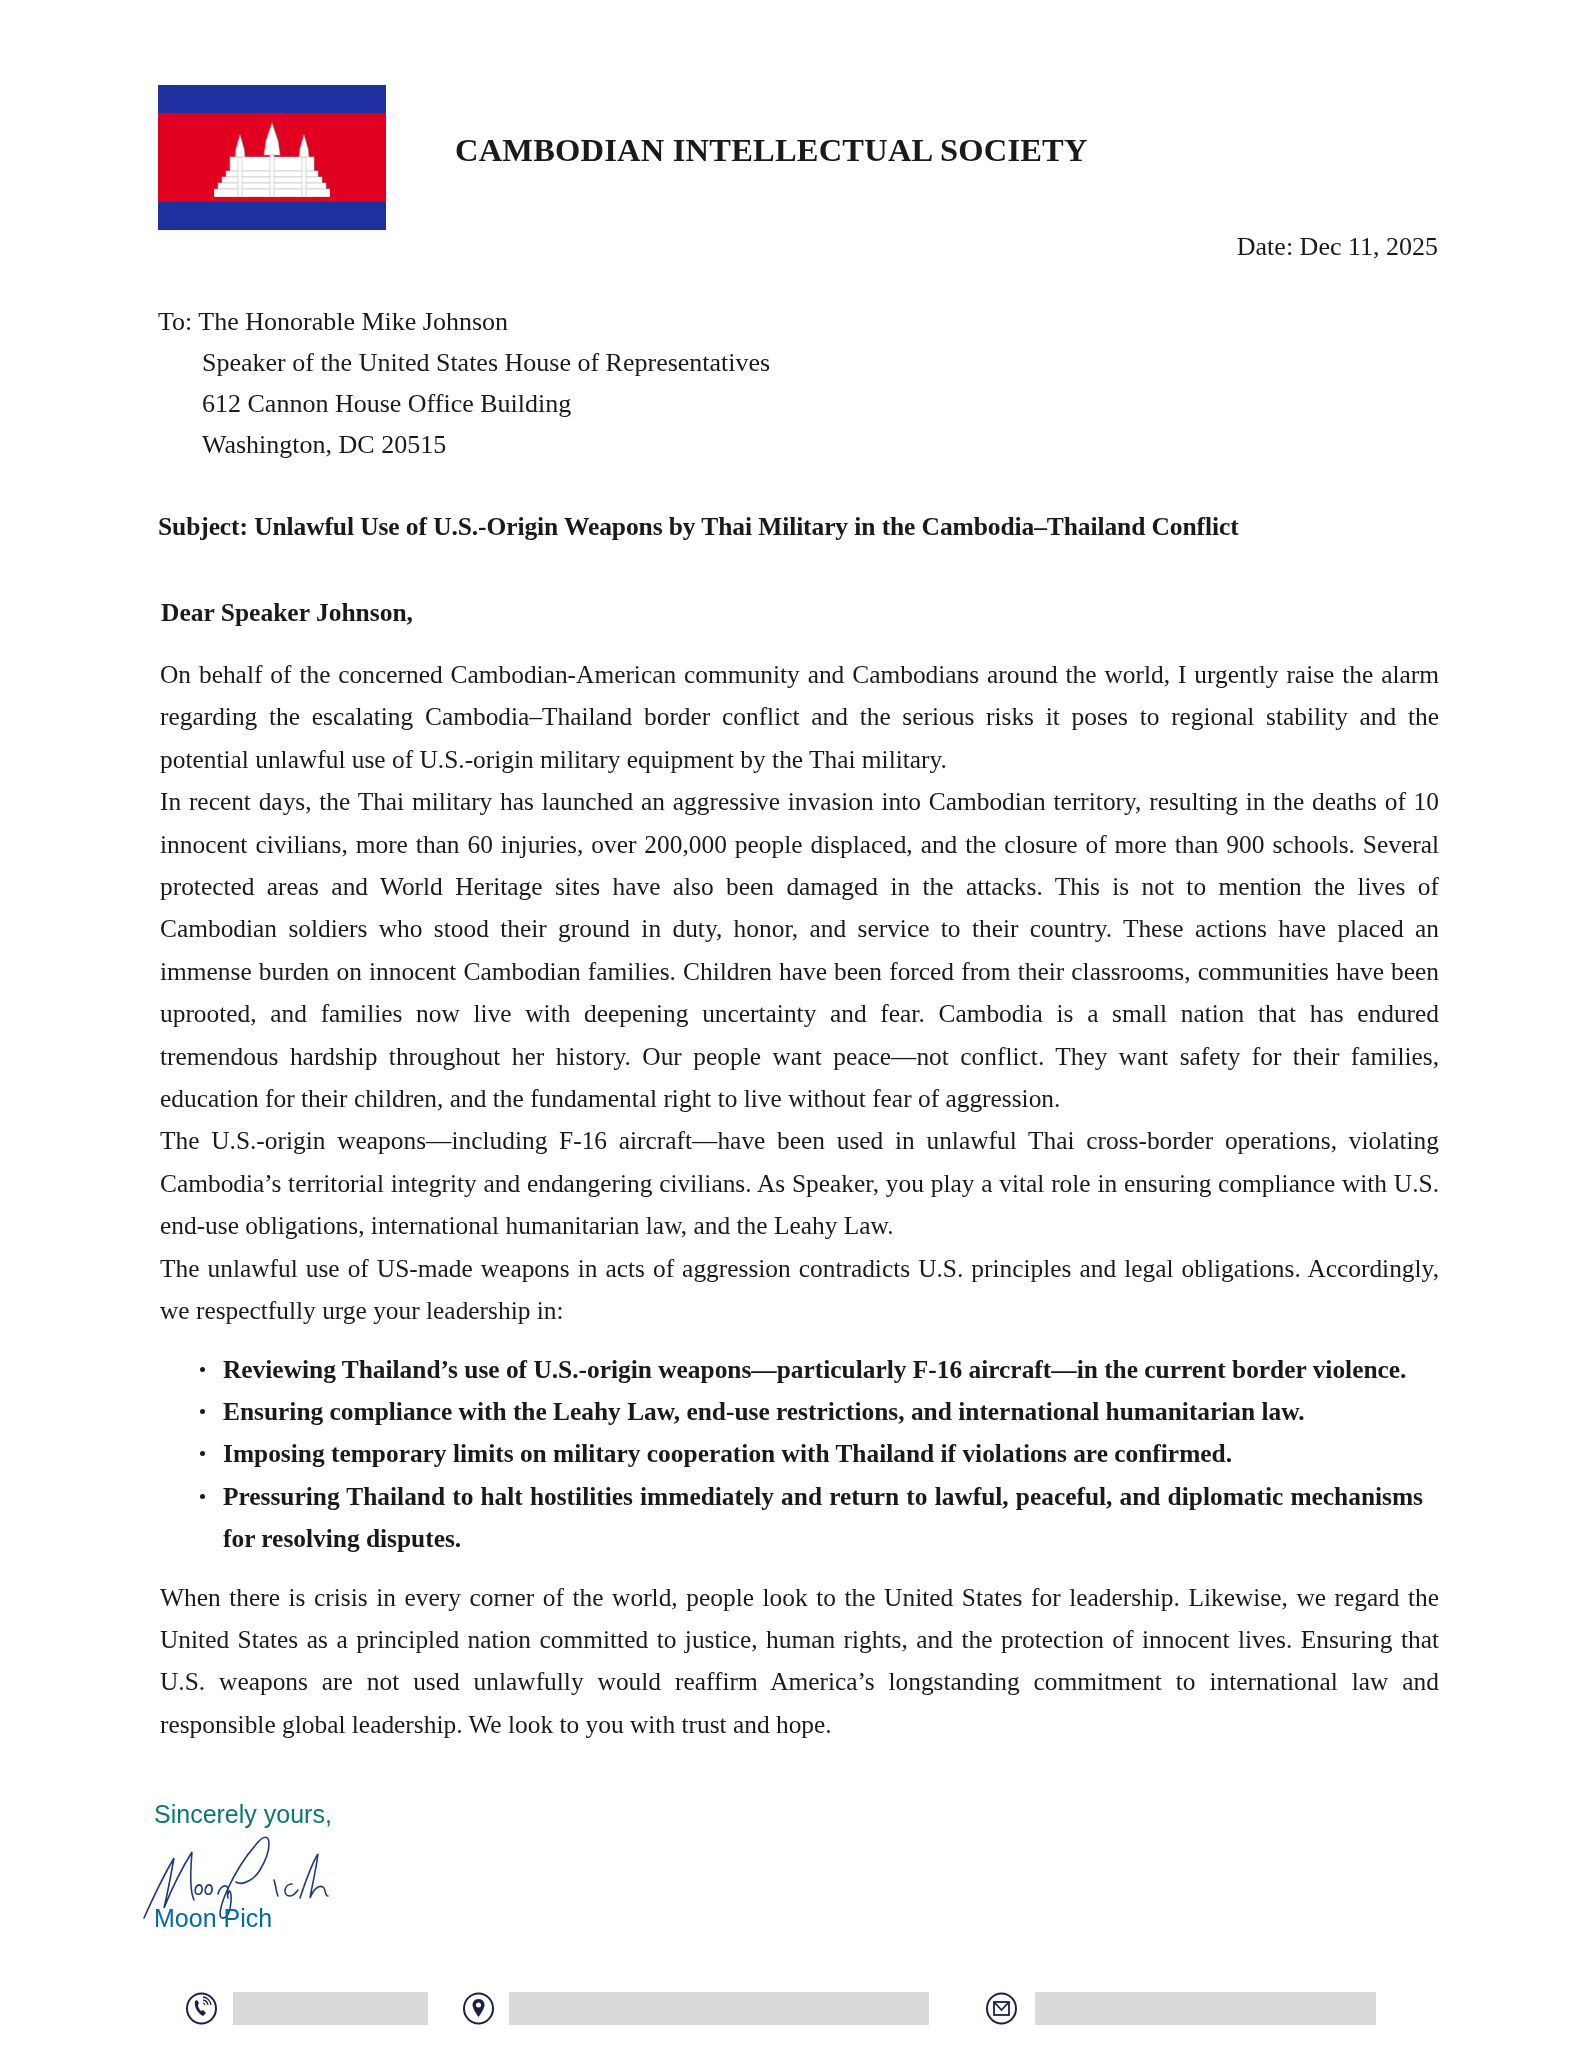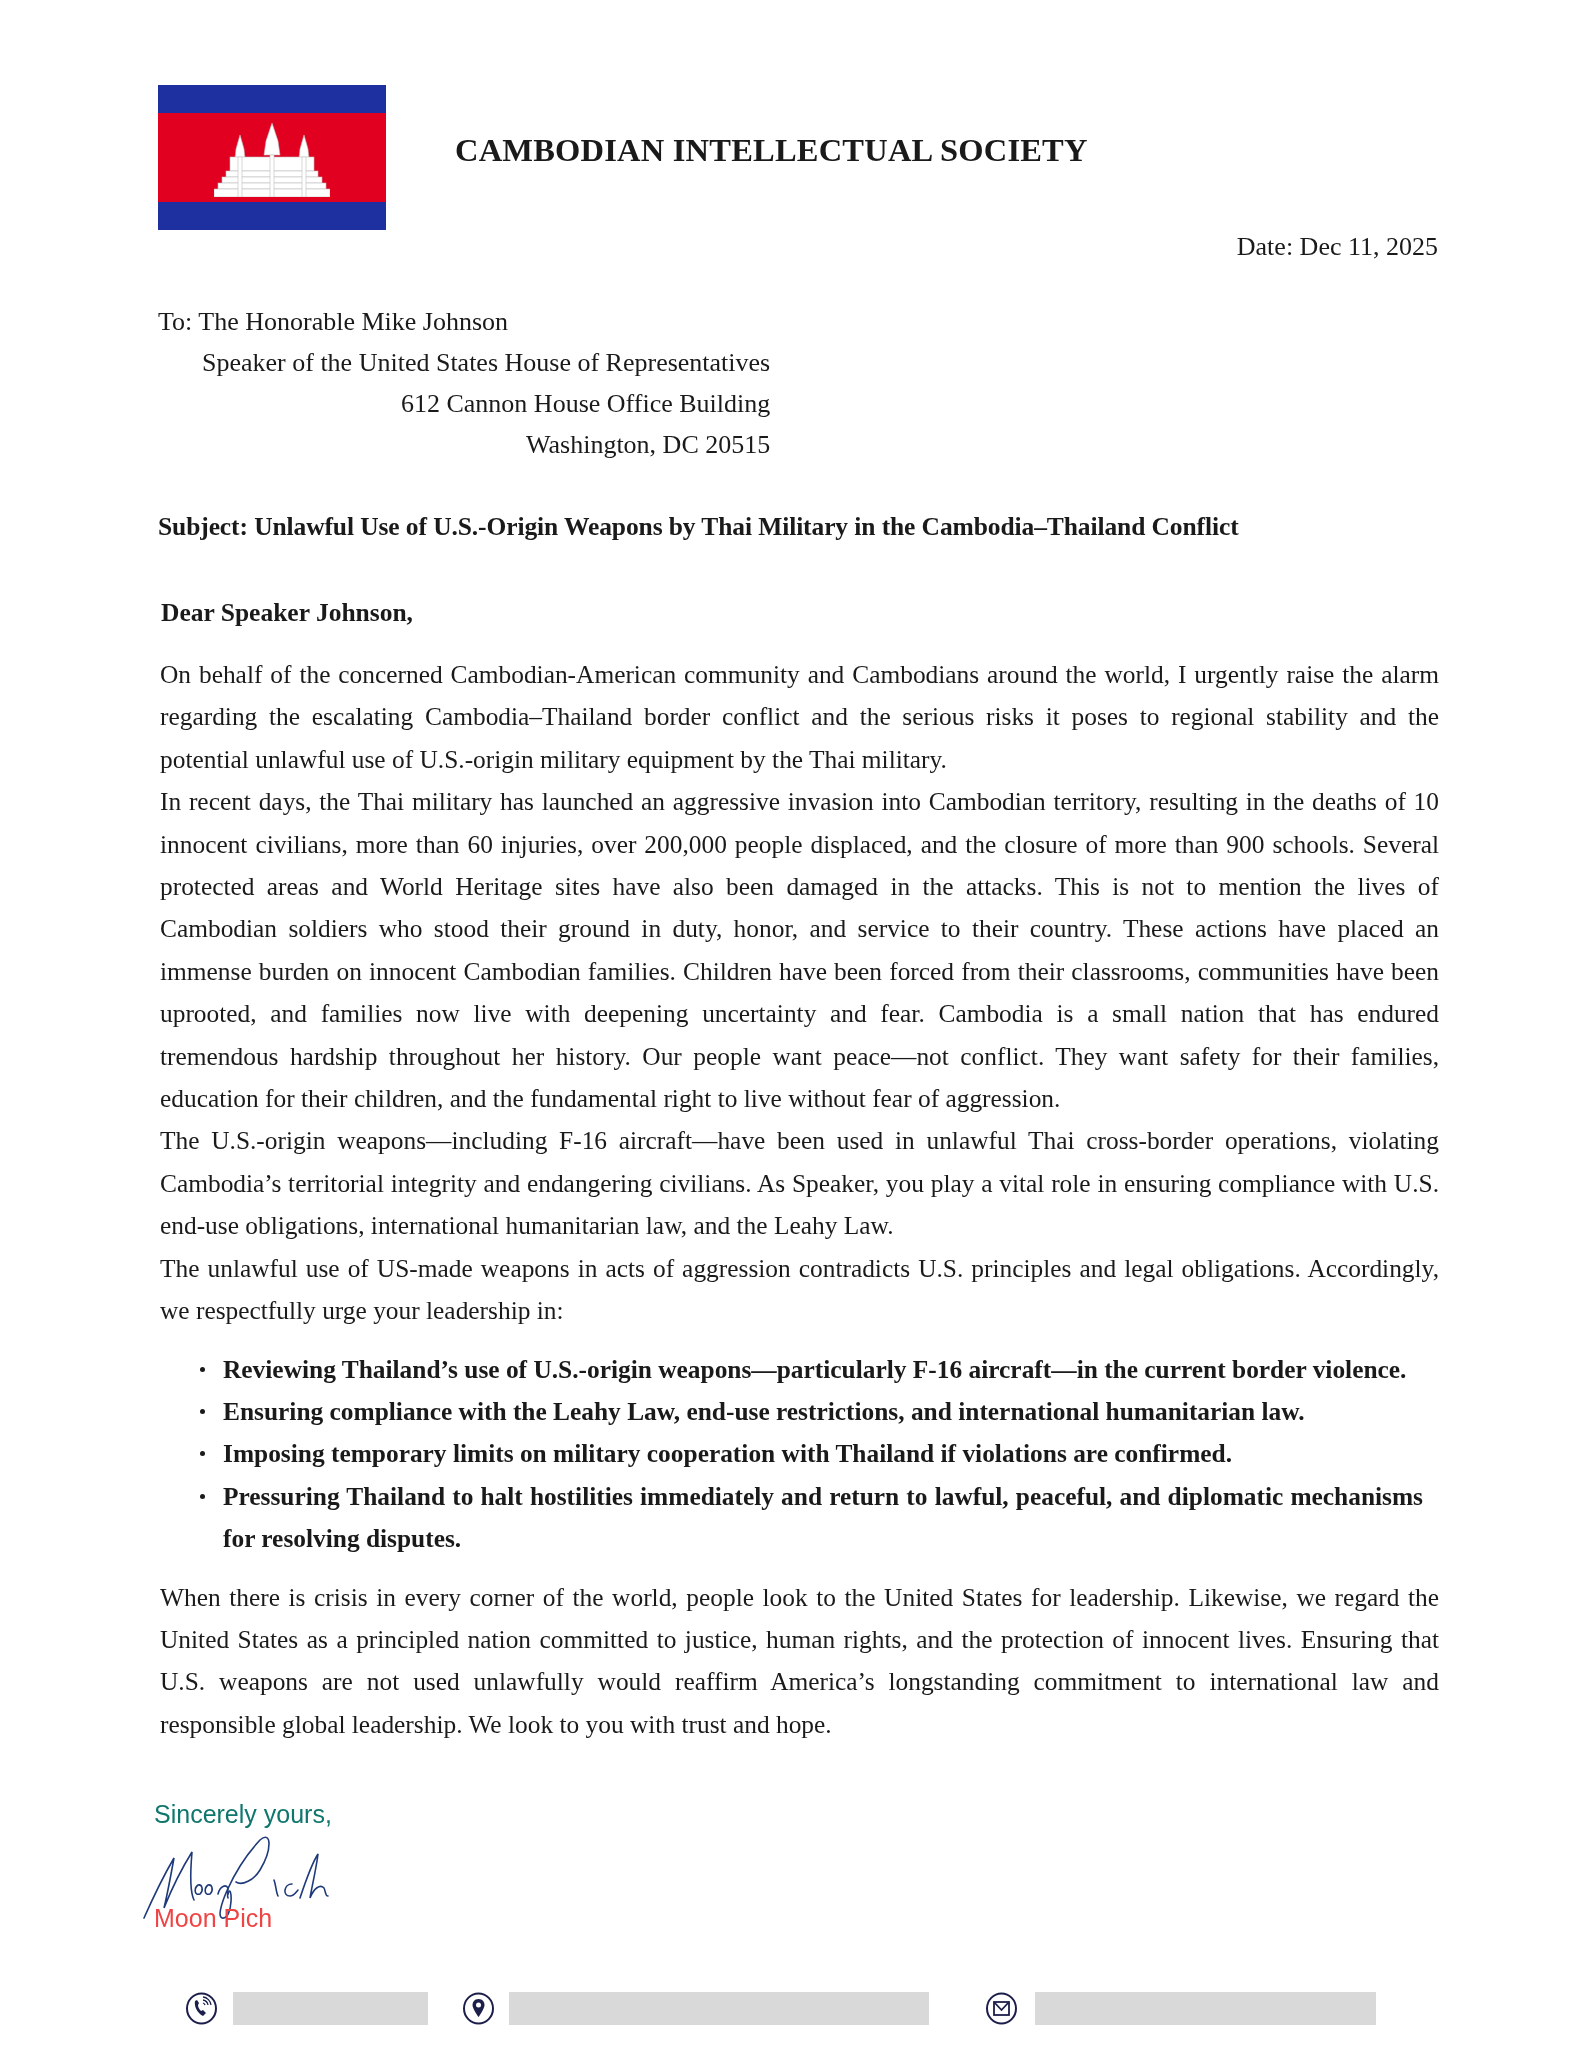--- a/index.html
+++ b/index.html
@@ -5,31 +5,31 @@
   html, body { margin:0; padding:0; background:#ffffff; }
   body { width:1582px; height:2048px; position:relative; overflow:hidden;
          font-family:"Liberation Serif", serif; color:#1a1a1a; }
   .abs { position:absolute; }
   .flag { left:158px; top:85px; width:228px; height:145px; }
   .flag .band { position:absolute; left:0; width:100%; }
   .org-title { left:455px; top:132px; font-size:32.5px; font-weight:bold; letter-spacing:0.2px; white-space:nowrap; }
   .date { right:144px; top:232px; font-size:26px; white-space:nowrap; }
   .to-block { left:158px; top:301px; font-size:26px; line-height:41px; }
   .to-block .to-line { font-weight:normal; }
-  .to-block .indent { padding-left:44px;text-align:right; }
+  .to-block .indent { padding-left:44px; }
   .subject { left:158px; top:512px; font-size:25.5px; font-weight:bold; white-space:nowrap; letter-spacing:-0.1px; }
   .salutation { left:161px; top:598px; font-size:25.5px; font-weight:bold;text-align:right; }
   .body { left:160px; top:653px; width:1279px; font-size:25.4px; line-height:42.4px; }
   .body p { margin:0; text-align:justify; text-align-last:left; }
   .body ul { margin:16px; padding:0 0 0 47px; list-style:none; }
   .body li { position:relative; font-weight:bold; text-align:justify; text-align-last:left; }
   .body li::before { content:""; position:absolute; left:-23px; top:19px; width:5px; height:5px; border-radius:50%; background:#1a1a1a; }
   .closing { left:154px; top:1800px; font-family:"Liberation Sans", sans-serif; font-size:25px; color:#0f766e; }
   .signature { left:142px; top:1830px; width:230px; height:90px; }
-  .signer { left:154px; top:1904px; font-family:"Liberation Sans", sans-serif; font-size:25px; color:#ef4444; }
+  .signer { left:154px; top:1904px; font-family:"Liberation Sans", sans-serif; font-size:25px; color:#0369a1; }
   .footer-icon { width:33px; height:33px; top:1992px; }
   .footer-bar { top:1992px; height:33px; background:#d9d9d9; }
 </style>
 </head>
 <body>
 
 <div class="abs flag">
   <div class="band" style="top:0;height:28px;background:#1e2fa0;"></div>
   <div class="band" style="top:28px;height:89px;background:#e1001f;"></div>
   <div class="band" style="top:117px;height:28px;background:#1e2fa0;"></div>

